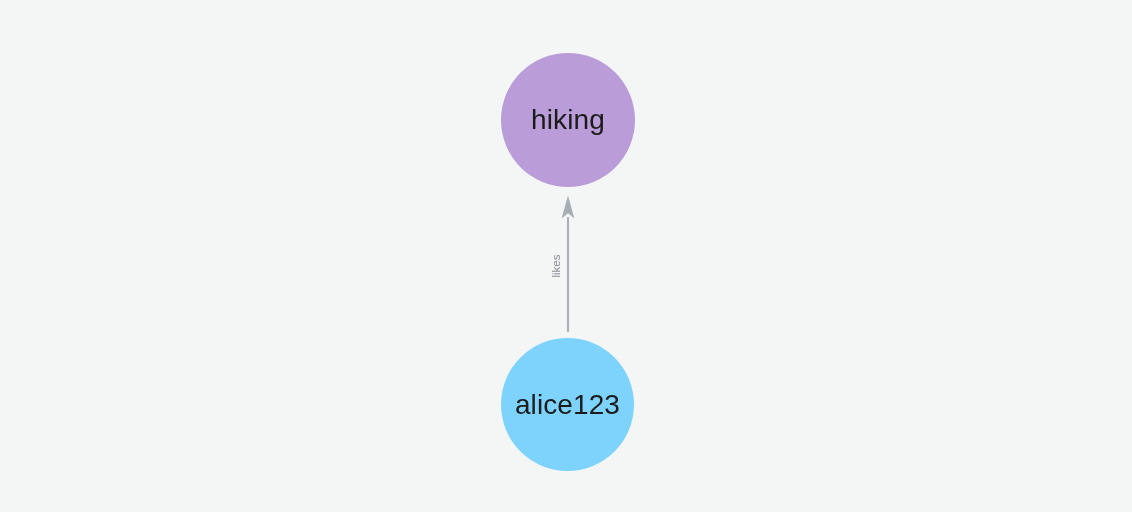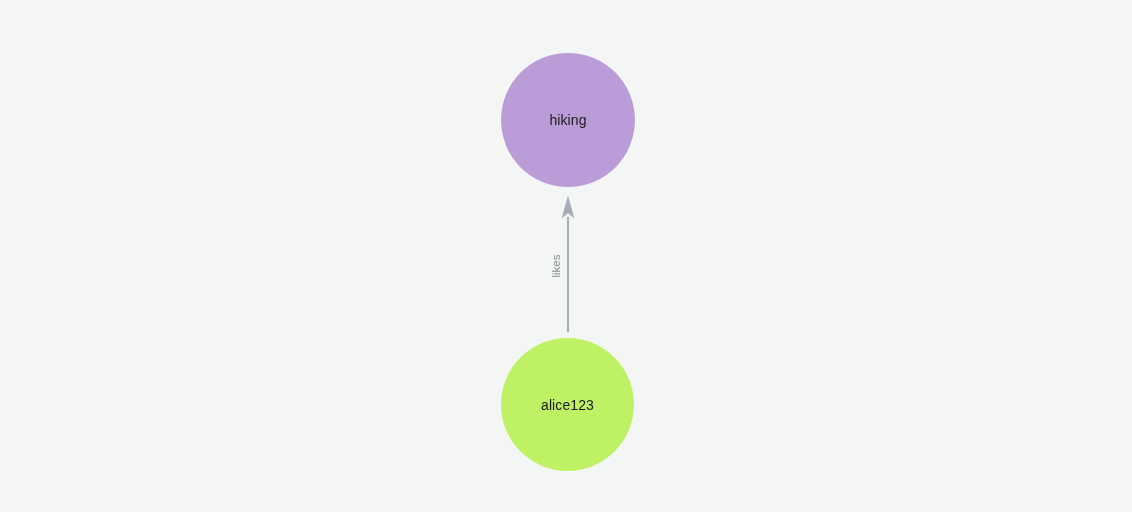--- a/index.html
+++ b/index.html
@@ -29,40 +29,40 @@
   .node-circle {
     position: absolute;
     border-radius: 50%;
     display: flex;
     align-items: center;
     justify-content: center;
     box-sizing: border-box;
   }
   .node-label {
     font-family: "Liberation Sans", sans-serif;
-    font-size: 14px;
+    font-size: 28px;
     line-height: 1;
     color: #1b1b1b;
     white-space: nowrap;
     letter-spacing: 0.1px;
     user-select: none;
   }
   #node-hiking {
     left: 501px;
     top: 53px;
     width: 134px;
     height: 134px;
     background: #ba9dd8;
   }
   #node-alice123 {
     left: 501px;
     top: 338px;
     width: 133px;
     height: 133px;
-    background: #bef264;
+    background: #7dd3fc;
   }
   .edge-label {
     position: absolute;
     font-family: "Liberation Sans", sans-serif;
     font-size: 11.5px;
     line-height: 1;
     color: #8a8f94;
     white-space: nowrap;
     transform: rotate(-90deg);
     transform-origin: 50% 50%;

